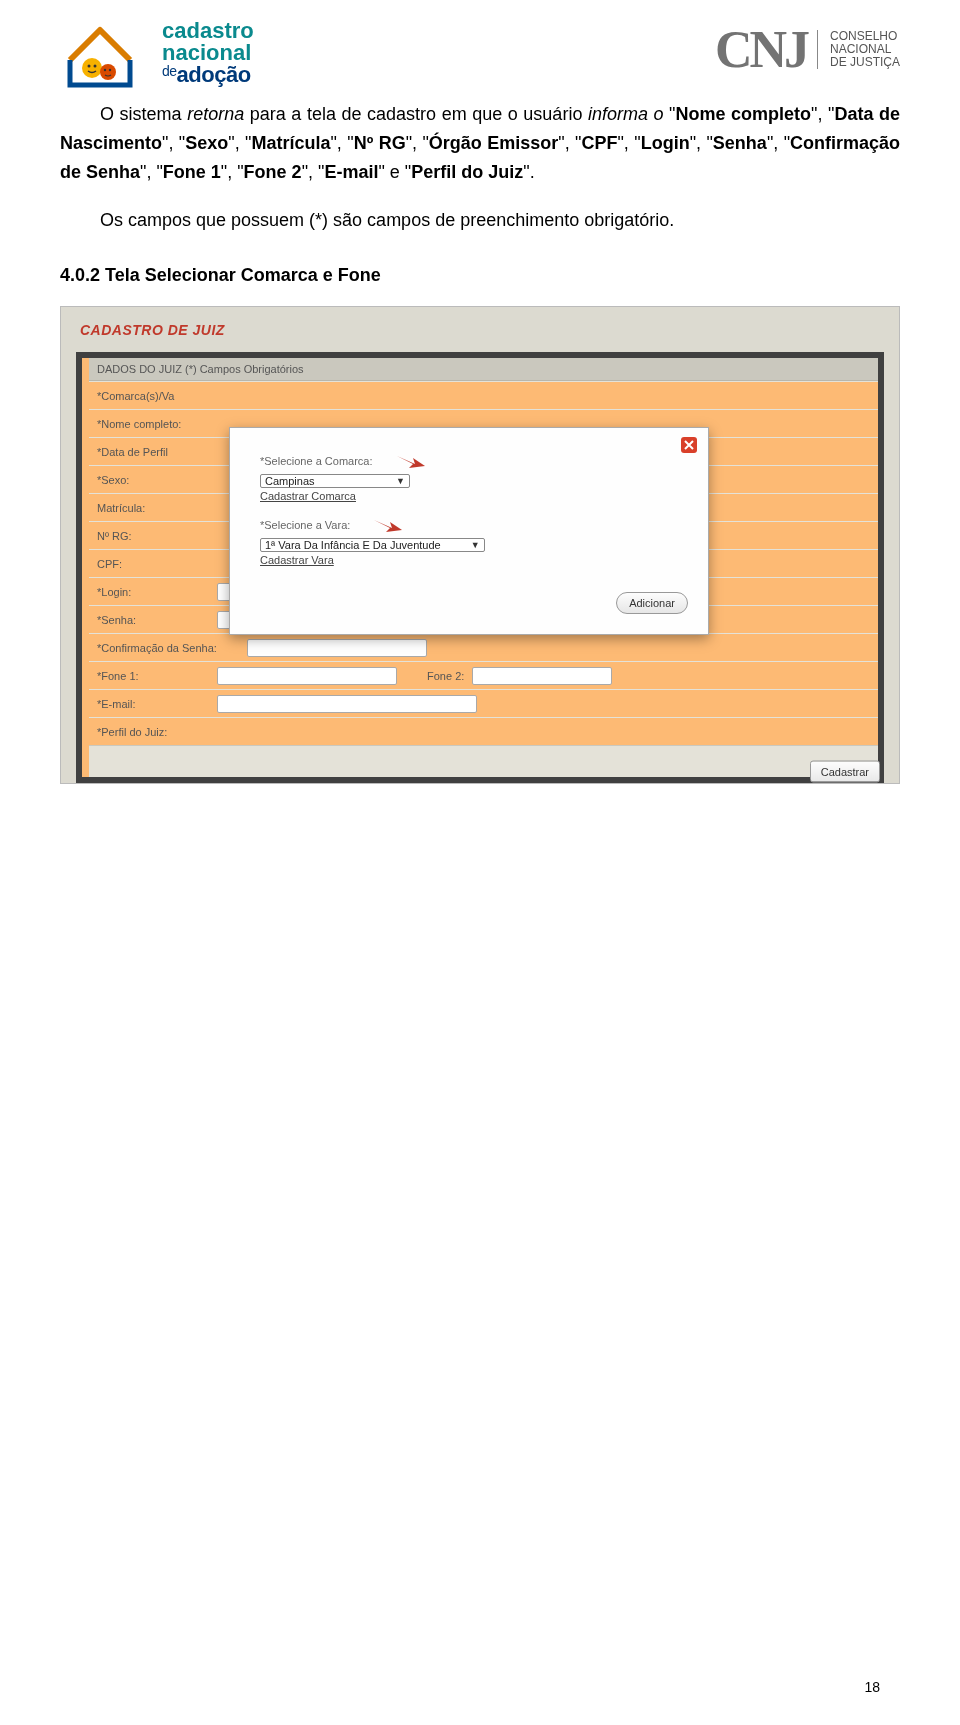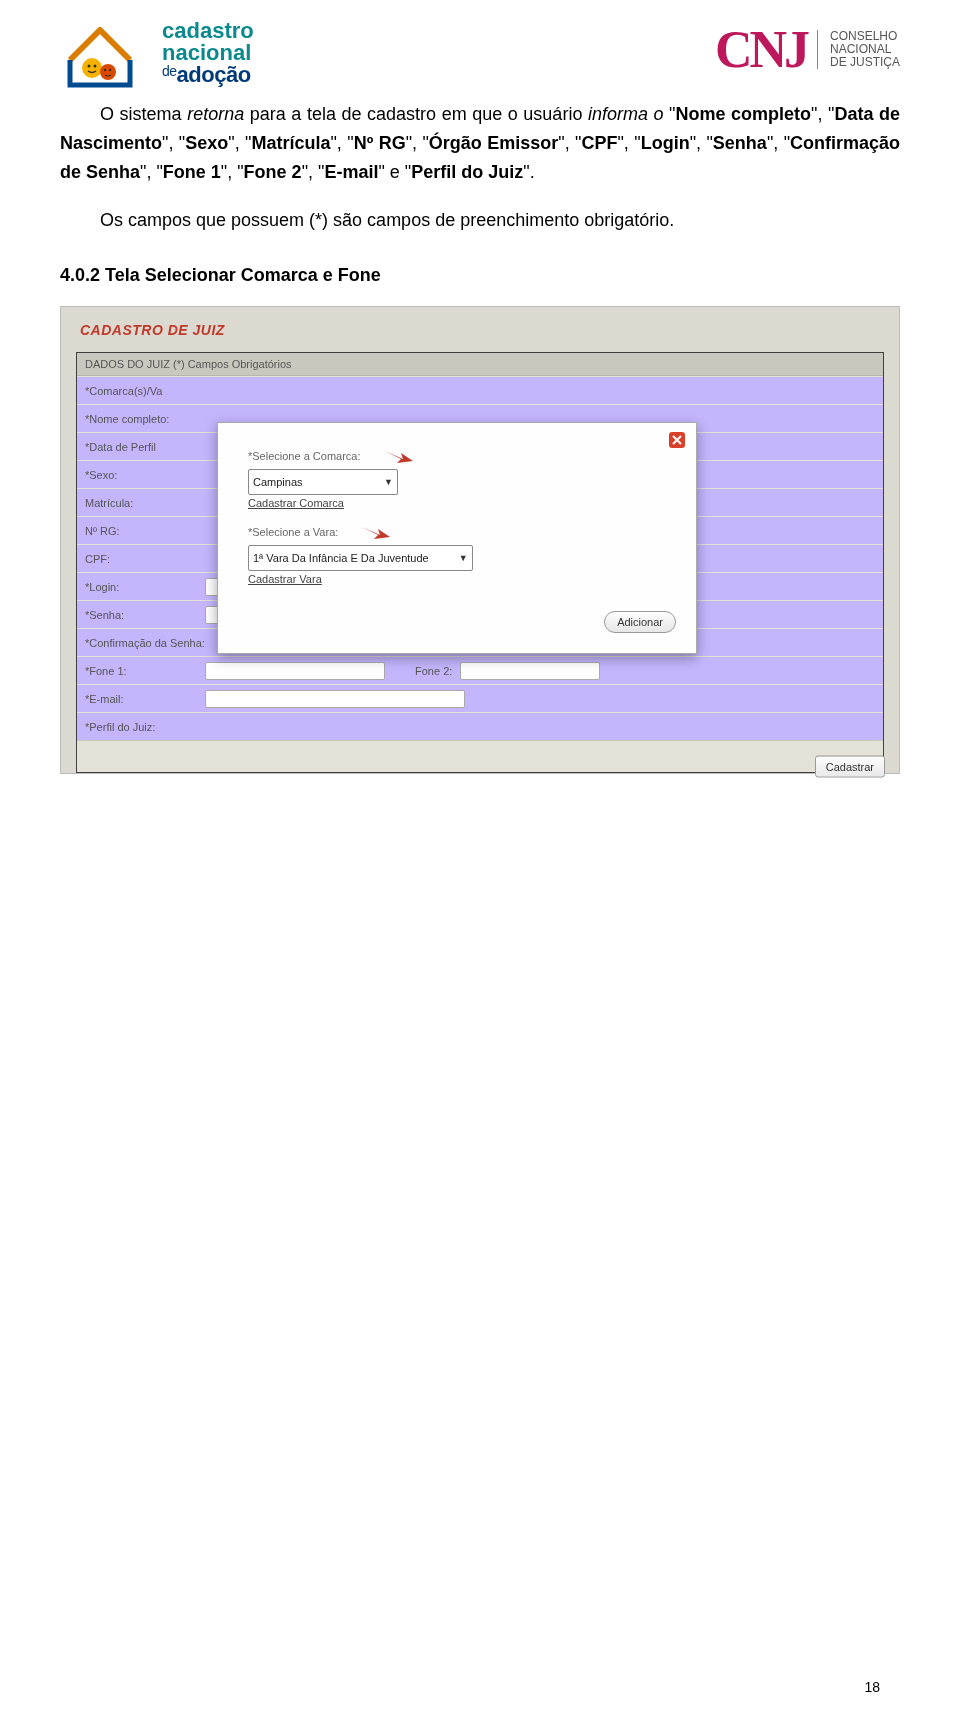--- a/index.html
+++ b/index.html
@@ -20,36 +20,36 @@
     margin-bottom: 10px;
   }
   .logo-left { display: flex; align-items: flex-start; gap: 22px; }
   .logo-cna-icon { width: 80px; height: 70px; }
   .logo-cna-text { display: flex; flex-direction: column; line-height: 1; }
   .logo-cna-text .l1 { color: #0a8a8e; font-weight: bold; font-size: 22px; }
   .logo-cna-text .l2 { color: #0a8a8e; font-weight: bold; font-size: 22px; }
   .logo-cna-text .l3 { color: #003a7a; font-weight: bold; font-size: 22px; letter-spacing: -0.5px; }
   .logo-cna-text .l3 .de { font-size: 14px; font-weight: normal; vertical-align: top; }
   .logo-right { display: flex; align-items: center; gap: 10px; }
-  .cnj-big { font-family: "Times New Roman", serif; font-weight: 900; font-size: 52px; letter-spacing: -3px; color: #be185d; margin-left: 40px; }
+  .cnj-big { font-family: "Times New Roman", serif; font-weight: 900; font-size: 52px; letter-spacing: -3px; color: #737373; margin-left: 40px; }
   .cnj-small { font-family: Arial, sans-serif; font-size: 12px; line-height: 1.1; color: #555; border-left: 1px solid #888; padding-left: 12px; }
   .body-text { font-size: 18px; line-height: 1.6; text-align: justify; margin: 10px 0 20px 0; }
   .body-text .ital { font-style: italic; }
   .body-text .bold { font-weight: bold; }
   .heading { font-size: 18px; font-weight: bold; margin: 30px 0 20px 0; }
   
   .screenshot {
     background: #dcdad0;
     border: 1px solid #bbb;
     padding: 15px 15px 0 15px;
     position: relative;
     margin-bottom: 30px;
   }
   .form-title { color: #c0392b; font-weight: bold; font-size: 14px; letter-spacing: 0.5px; margin-bottom: 14px; padding-left: 4px; font-style: italic; }
-  .form-panel { background: #c4b5fd; border: 1px solid #404040; }
+  .form-panel { background: #fdba74; border: 6px solid #404040; padding-left: 7px; }
   .panel-head { background: #cac8be; border-bottom: 1px solid #b8b6ac; padding: 5px 8px; font-size: 11px; color: #555; }
   .form-rows { position: relative; }
   .form-row { display: flex; align-items: center; height: 28px; border-top: 1px solid #e4e2d8; padding: 0 8px; }
   .form-row .lbl { font-size: 11px; color: #555; width: 120px; flex-shrink: 0; }
   .form-row .inp {
     background: #fff; border: 1px solid #a9a9a9; height: 18px; width: 180px; border-radius: 2px;
   }
   .form-row .lbl2 { font-size: 11px; color: #555; margin: 0 8px 0 30px; }
   .panel-foot { height: 32px; border-top: 1px solid #cac8be; position: relative; background: #e4e2d8; }
   .btn-cadastrar {
@@ -71,21 +71,21 @@
     color: #444;
   }
   .modal .close-icon {
     position: absolute; top: 8px; right: 10px;
     width: 18px; height: 18px;
   }
   .modal-label { color: #666; margin: 4px 0 4px 10px; display: flex; align-items: center; gap: 22px; }
   .modal-select {
     margin: 0 0 2px 10px;
     display: inline-flex; align-items: center;
-    background: #fff; border: 1px solid #888; height: 26px;
+    background: #fff; border: 1px solid #888; height: 14px;
     padding: 0 4px; border-radius: 2px;
     font-size: 11px; color: #222; min-width: 150px;
     justify-content: space-between;
   }
   .modal-select.wide { min-width: 210px; gap: 24px; }
   .modal-select .tri { font-size: 9px; color: #333; margin-left: 6px; }
   .modal-link { margin: 0 0 14px 10px; color: #444; text-decoration: underline; font-size: 11px; }
   .modal .btn-add {
     background: linear-gradient(#fdfdfd, #e6e6e6);
     border: 1px solid #999; border-radius: 11px;

